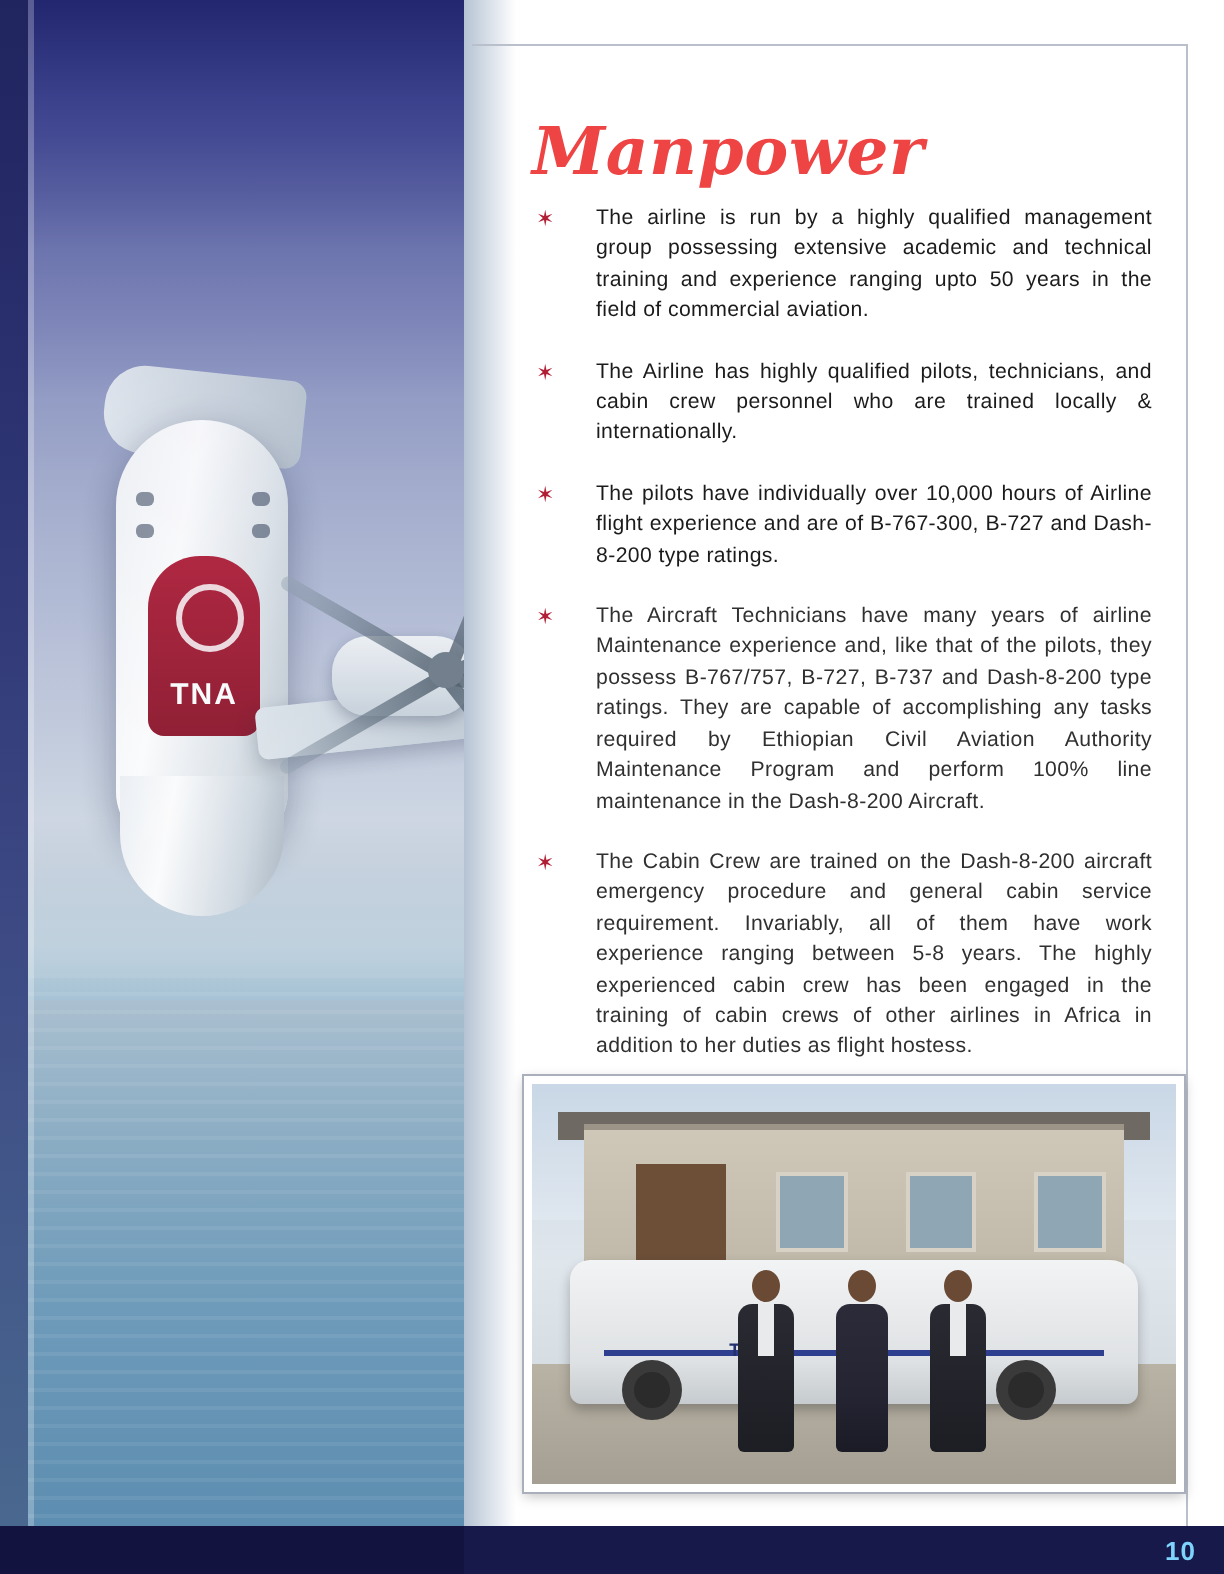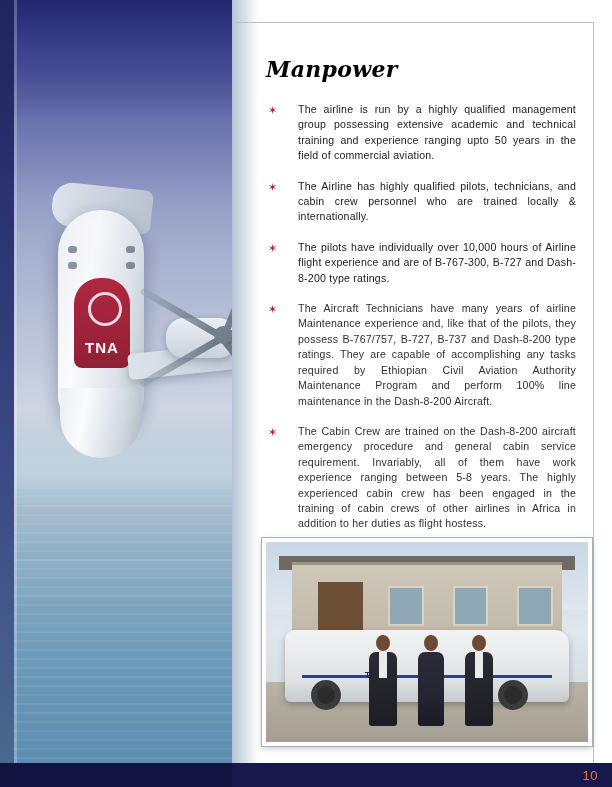--- a/index.html
+++ b/index.html
@@ -242,22 +242,22 @@
     pointer-events: none;
   }
 
   .heading {
     position: absolute;
     left: 34px;
     top: 56px;
     font-family: "DejaVu Serif", serif;
     font-style: italic;
     font-weight: bold;
-    font-size: 22px;
-    color: #000000;
+    font-size: 33px;
+    color: #ef4444;
     letter-spacing: 0.3px;
   }
 
   .bullets {
     position: absolute;
     left: 34px;
     top: 102px;
     width: 310px;
   }
   .bullet {
@@ -375,23 +375,23 @@
     left: 0;
     bottom: 0;
     width: 232px;
     height: 24px;
     background: #12143f;
   }
   .page-number {
     position: absolute;
     right: 14px;
     bottom: 4px;
-    color: #f97316;
+    color: #7dd3fc;
     font-size: 13px;
-    font-weight: normal;
+    font-weight: bold;
     letter-spacing: 0.5px;
   }
 </style>
 </head>
 <body>
 
 <div class="page">
 
   <div class="left-band">
     <div class="band-sky"></div>

